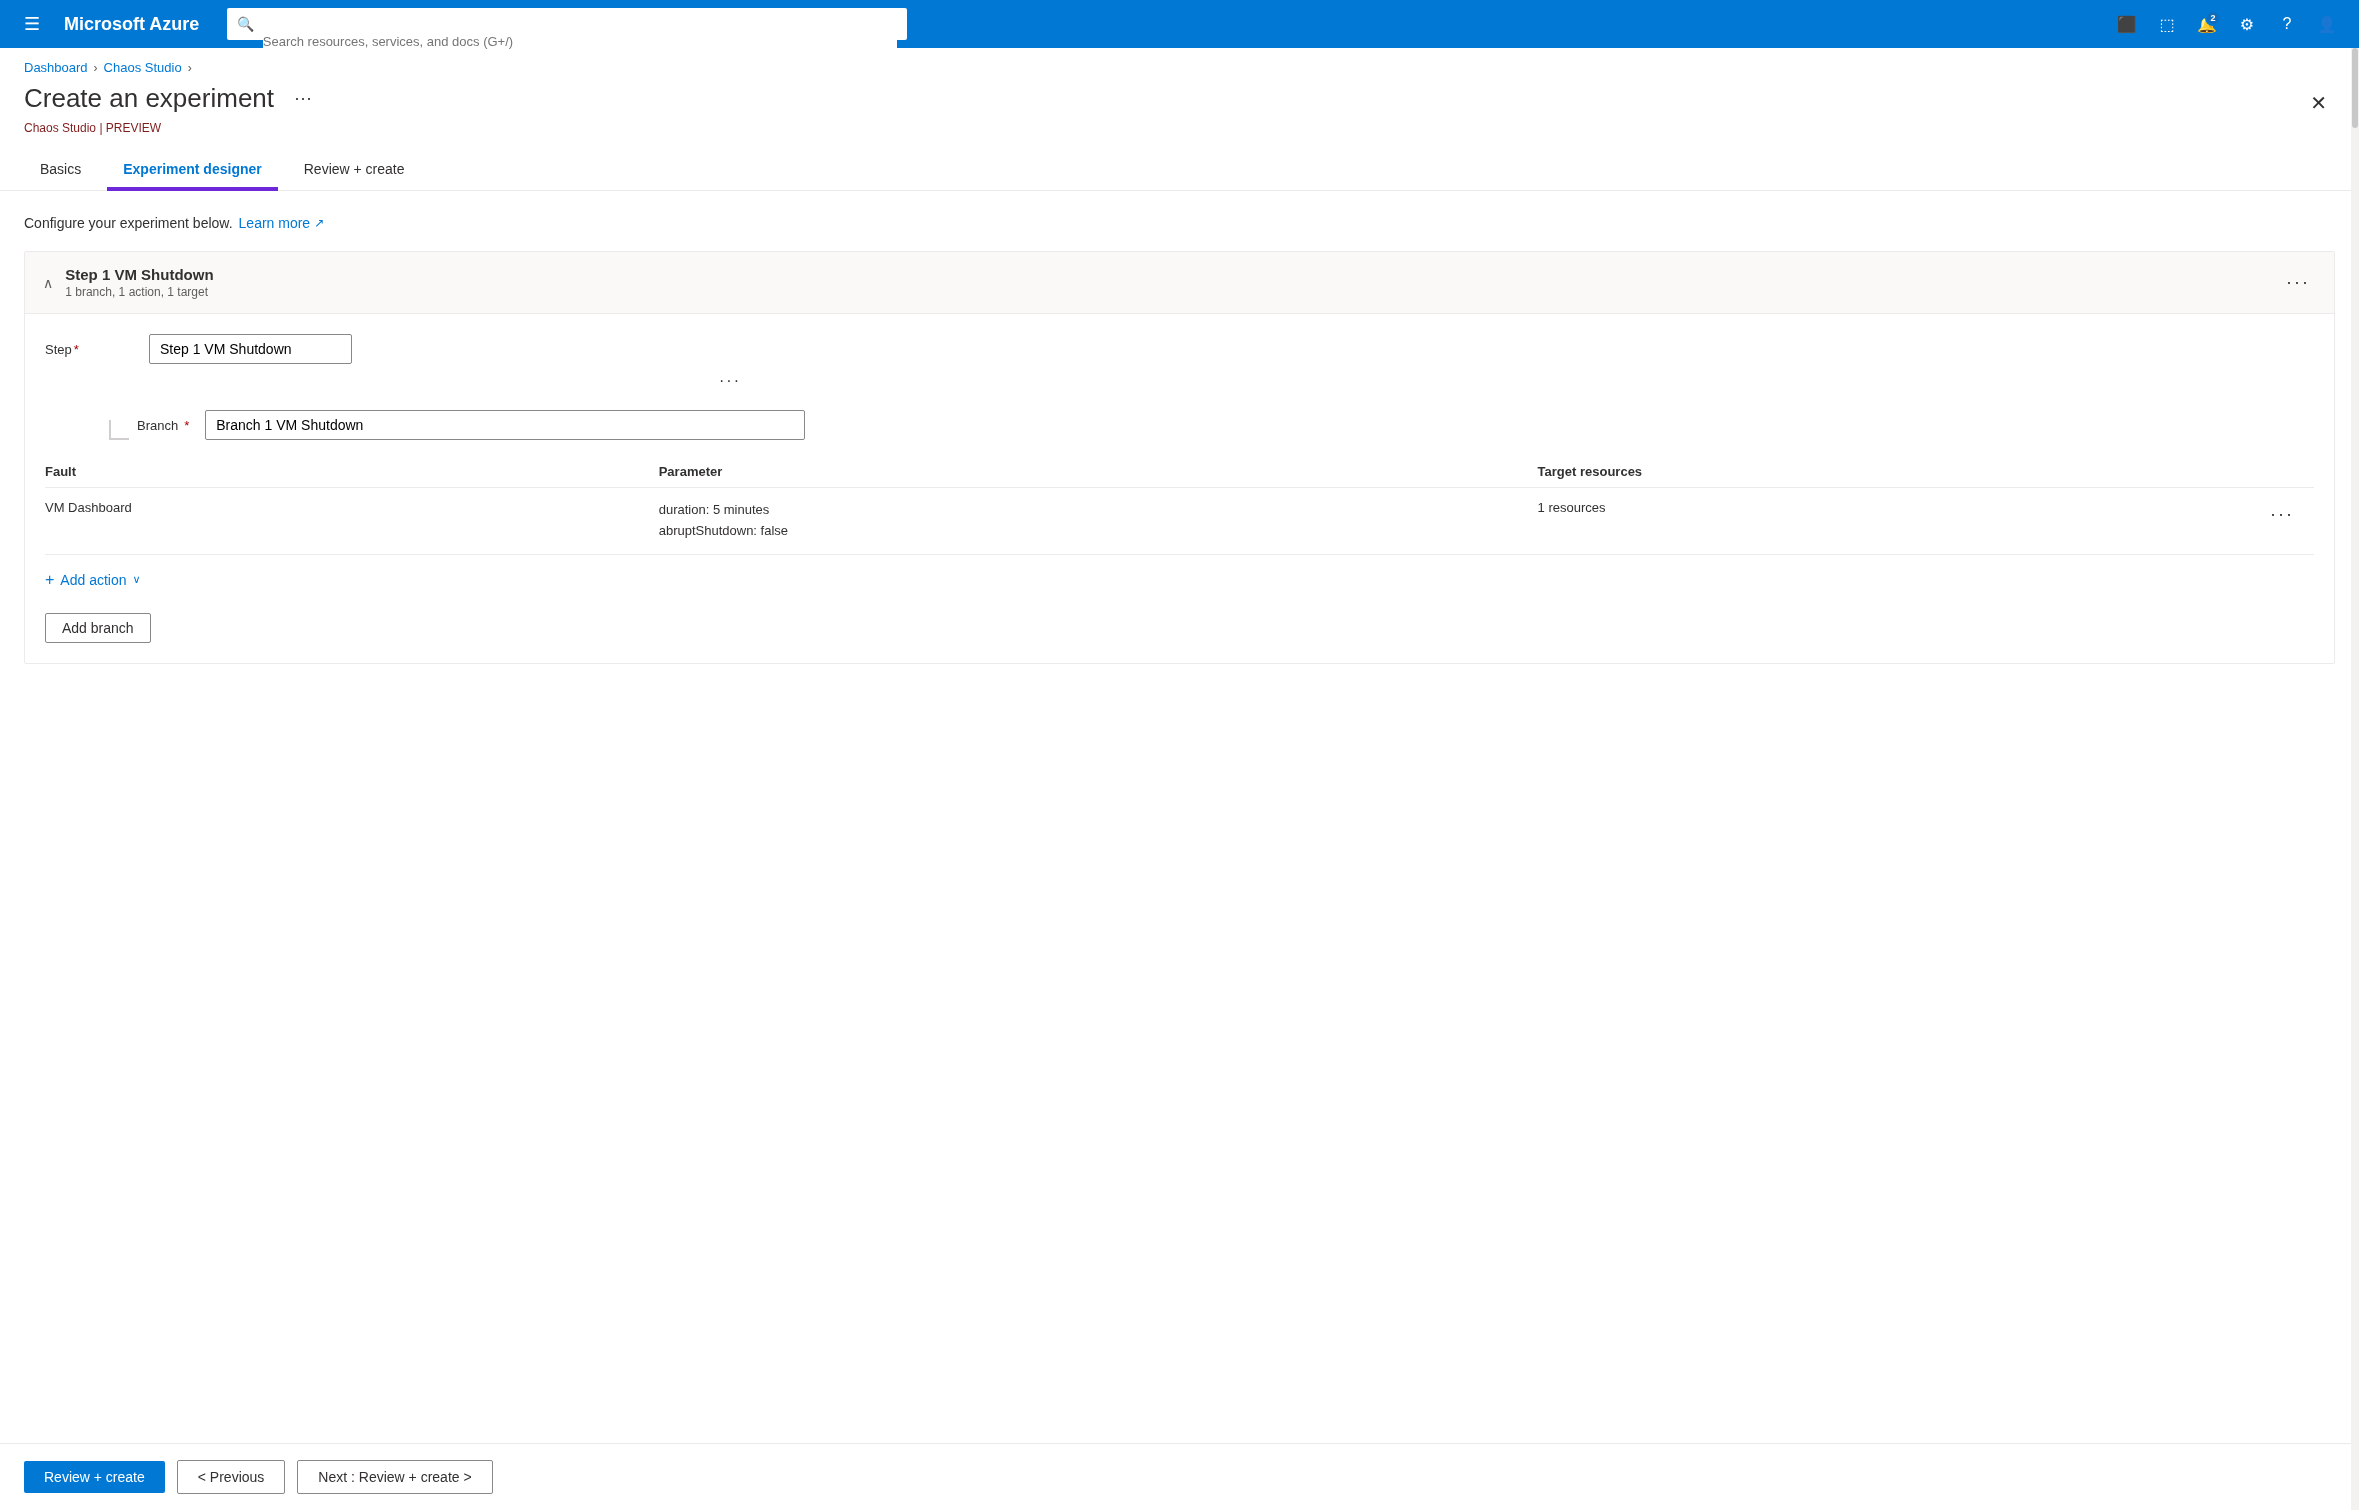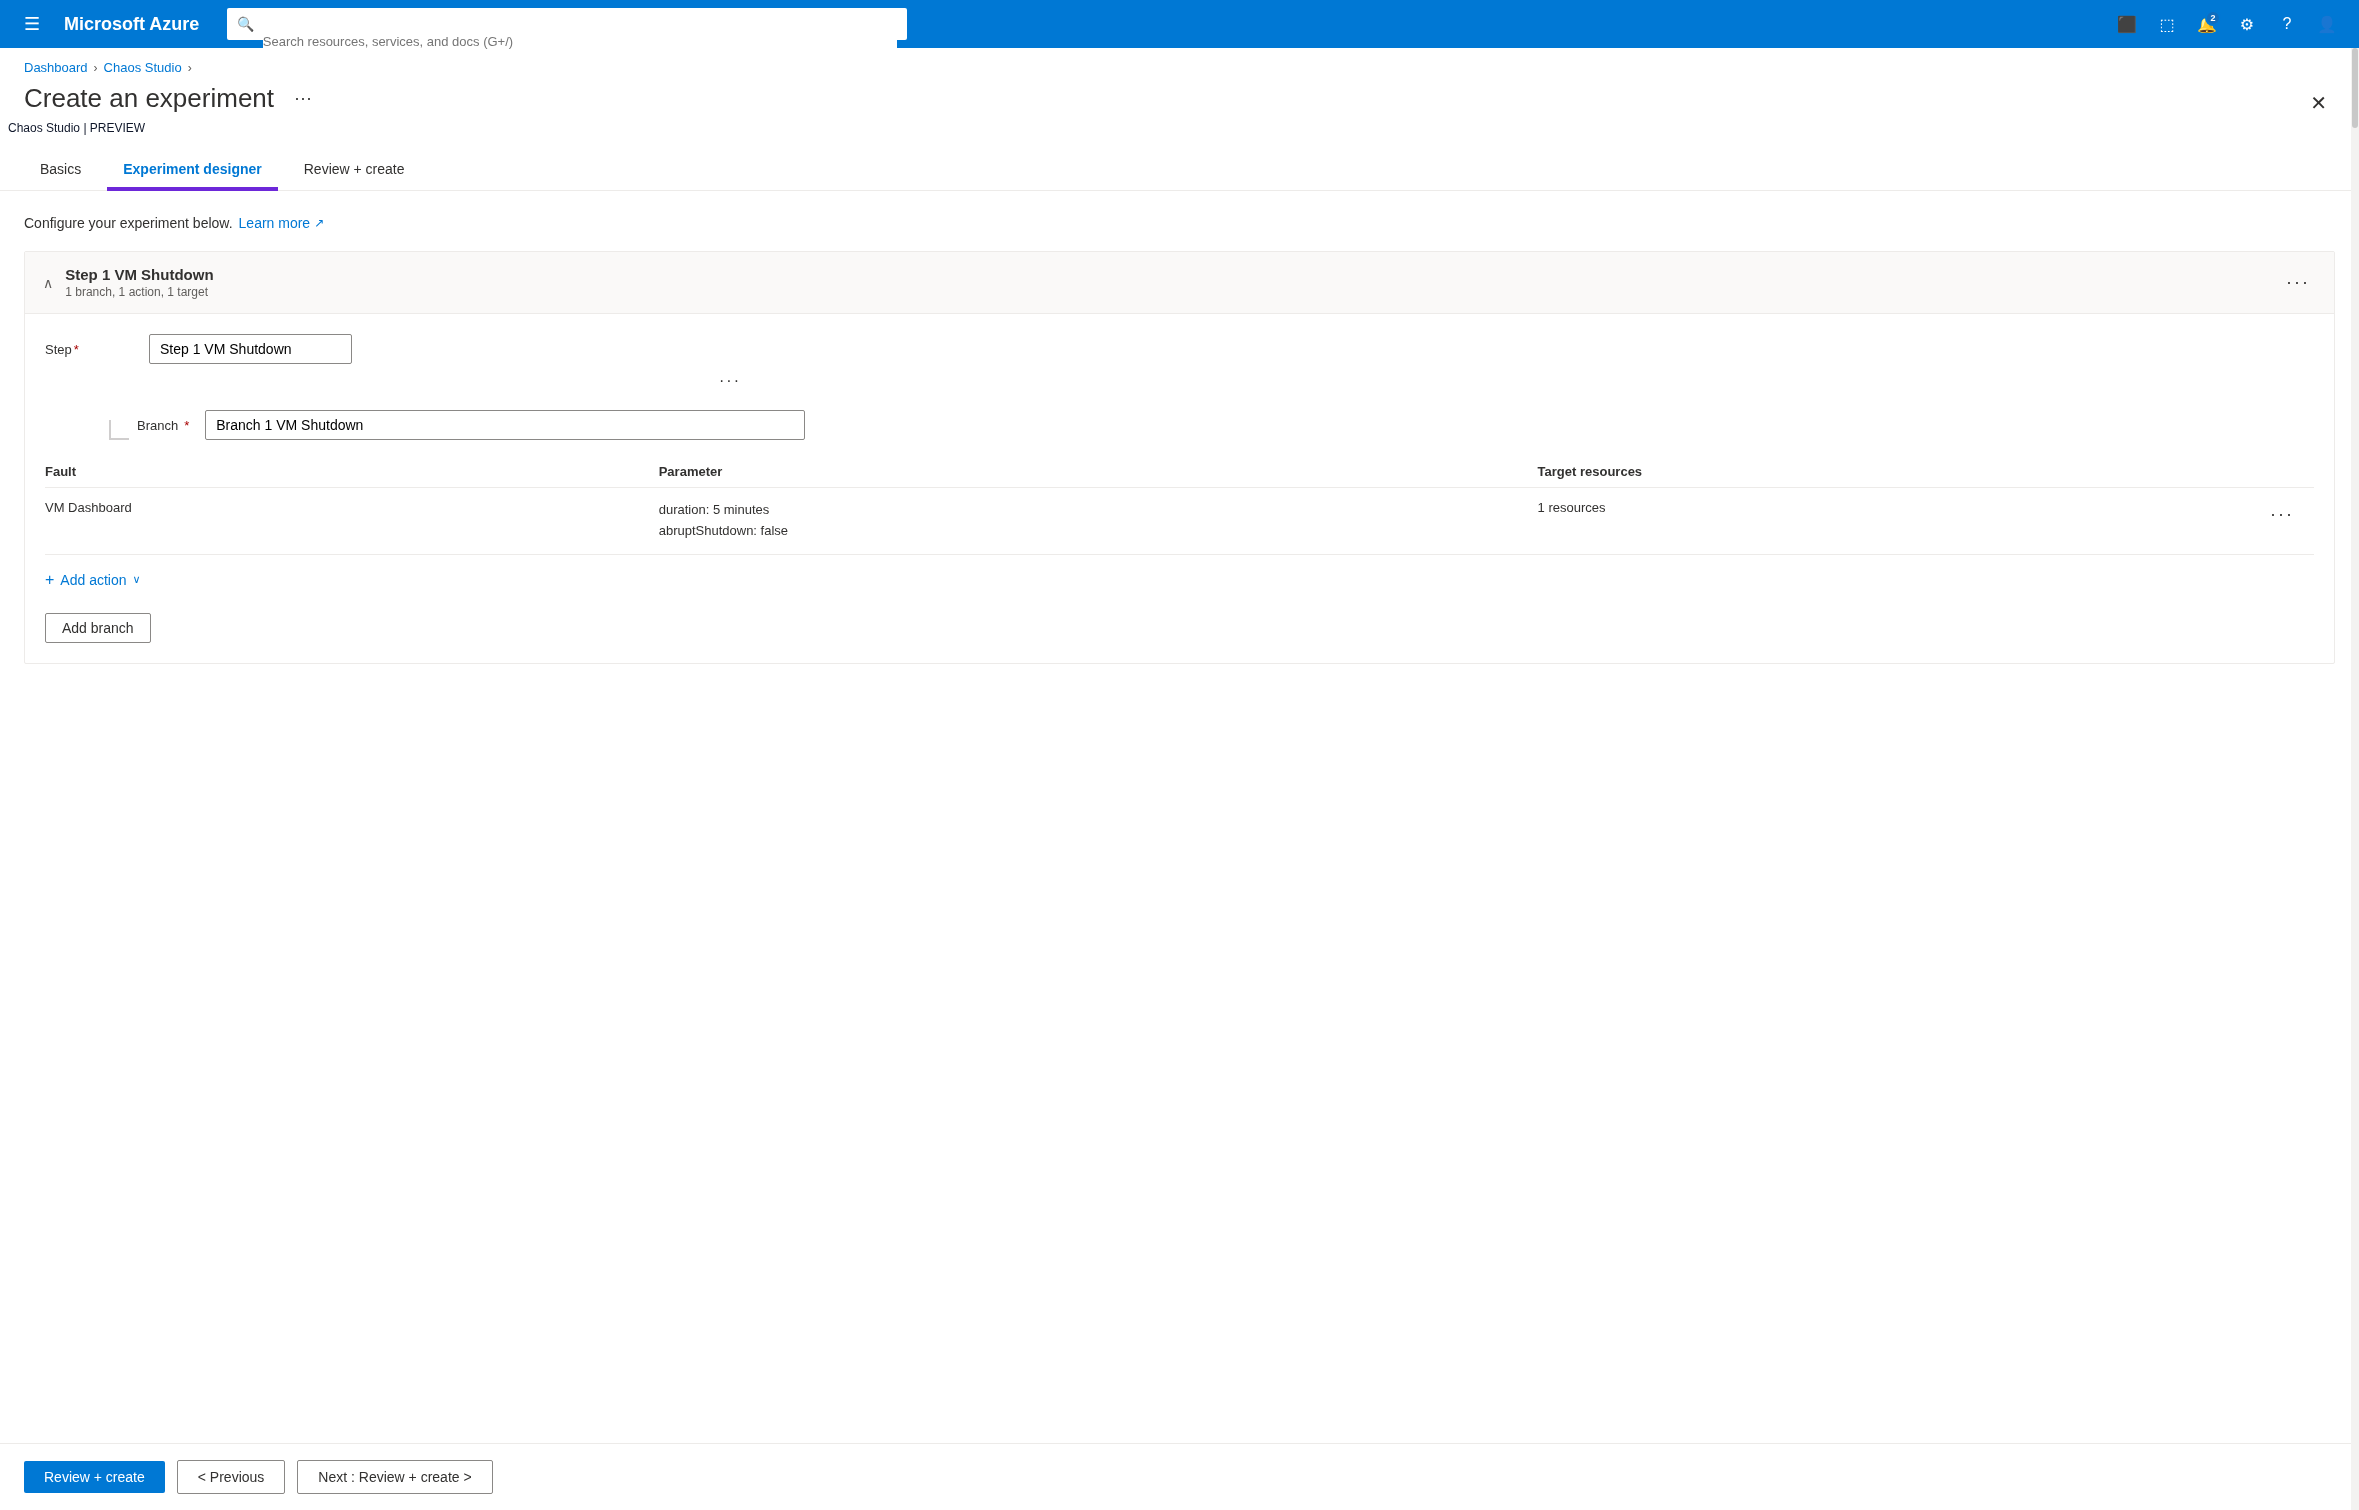--- a/index.html
+++ b/index.html
@@ -76,21 +76,21 @@
     .page-title-area { display: flex; align-items: center; gap: 12px; }
     .page-title { font-size: 26px; font-weight: 300; color: #323130; }
     .more-btn {
       background: none; border: none; font-size: 18px; cursor: pointer; color: #323130;
       padding: 4px 8px; border-radius: 2px;
     }
     .close-btn {
       background: none; border: none; font-size: 20px; cursor: pointer; color: #323130;
       padding: 4px 8px; border-radius: 2px; margin-top: 4px;
     }
-    .page-subtitle { font-size: 12px; color: #0f172a; padding: 2px 8px 0; }
+    .page-subtitle { font-size: 12px; color: #7f1d1d; padding: 2px 24px 0; }
 
     
     .tabs {
       display: flex;
       border-bottom: 1px solid #edebe9;
       padding: 0 24px;
       margin-top: 16px;
       gap: 10px;
     }
     .tab {

